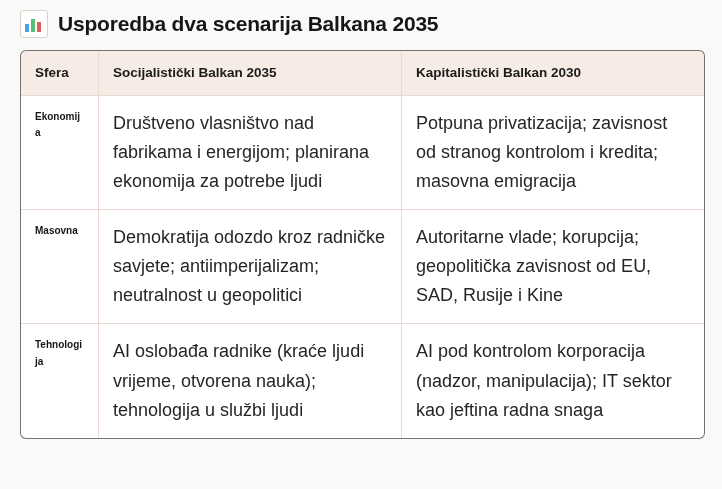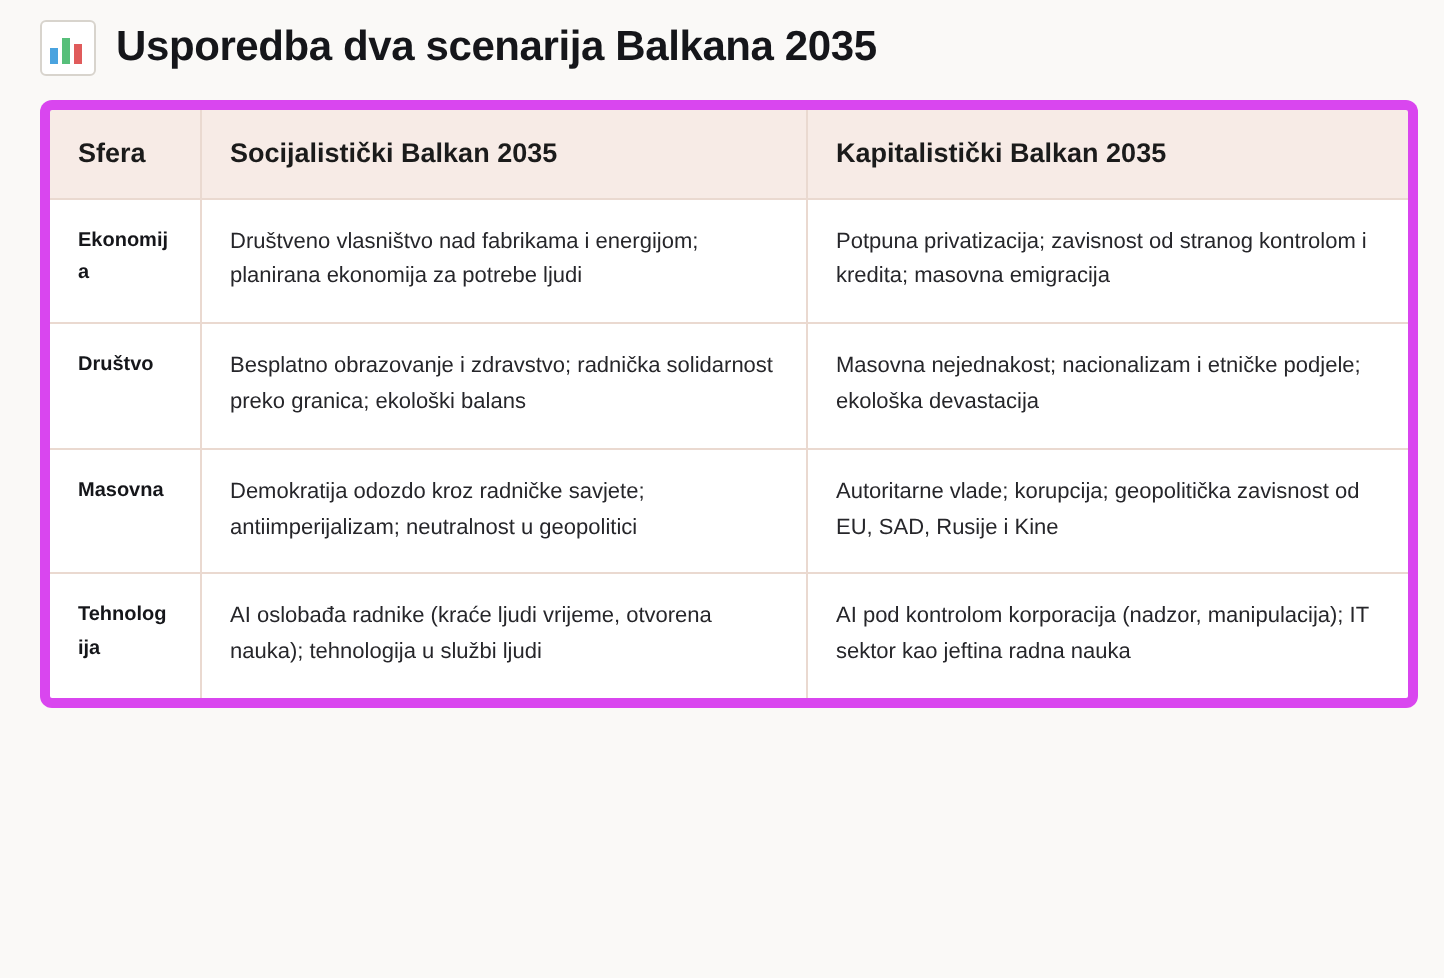--- a/index.html
+++ b/index.html
@@ -54,42 +54,42 @@
     white-space: nowrap;
   }
   
   .table-wrap {
     margin: 4px 18px 0 20px;
   }
   table.compare {
     border-collapse: collapse;
     width: 684px;
     table-layout: fixed;
-    background: #d946ef;
-    border: 5px solid #4d7c0f;
+    background: #737373;
+    border: 1px solid #4d7c0f;
     border-radius: 6px;
     overflow: hidden;
   }
   table.compare th,
   table.compare td {
     border: 1px solid #ead9d0;
     text-align: left;
     vertical-align: top;
   }
   table.compare thead th {
     background: #f7ebe6;
     font-size: 13.5px;
     font-weight: bold;
     color: #1b1b1b;
     padding: 13px 14px;
     line-height: 1.3;
   }
   table.compare tbody td {
     background: #ffffff;
-    font-size: 11px;
+    font-size: 18px;
     color: #26262a;
     padding: 13px 14px;
     line-height: 1.62;
   }
   table.compare tbody td.sfera {
     font-weight: bold;
     font-size: 10px;
     color: #15161a;
     word-break: break-all;
     line-height: 1.62;
@@ -116,41 +116,36 @@
     <table class="compare">
       <colgroup>
           <col class="c1">
           <col class="c2">
           <col class="c3">
         </colgroup>
       <thead>
         <tr>
           <th>Sfera</th>
           <th>Socijalistički Balkan 2035</th>
-          <th>Kapitalistički Balkan 2035</th>
+          <th>Kapitalistički Balkan 2030</th>
         </tr>
       </thead>
       <tbody>
         <tr>
           <td class="sfera">Ekonomija</td>
           <td>Društveno vlasništvo nad fabrikama i energijom; planirana ekonomija za potrebe ljudi</td>
           <td>Potpuna privatizacija; zavisnost od stranog kontrolom i kredita; masovna emigracija</td>
         </tr>
         <tr>
-          <td class="sfera">Društvo</td>
-          <td>Besplatno obrazovanje i zdravstvo; radnička solidarnost preko granica; ekološki balans</td>
-          <td>Masovna nejednakost; nacionalizam i etničke podjele; ekološka devastacija</td>
-        </tr>
-        <tr>
           <td class="sfera">Masovna</td>
           <td>Demokratija odozdo kroz radničke savjete; antiimperijalizam; neutralnost u geopolitici</td>
           <td>Autoritarne vlade; korupcija; geopolitička zavisnost od EU, SAD, Rusije i Kine</td>
         </tr>
         <tr>
           <td class="sfera">Tehnologija</td>
           <td>AI oslobađa radnike (kraće ljudi vrijeme, otvorena nauka); tehnologija u službi ljudi</td>
-          <td>AI pod kontrolom korporacija (nadzor, manipulacija); IT sektor kao jeftina radna nauka</td>
+          <td>AI pod kontrolom korporacija (nadzor, manipulacija); IT sektor kao jeftina radna snaga</td>
         </tr>
       </tbody>
     </table>
   </div>
 
 </div>
 
 </body></html>

